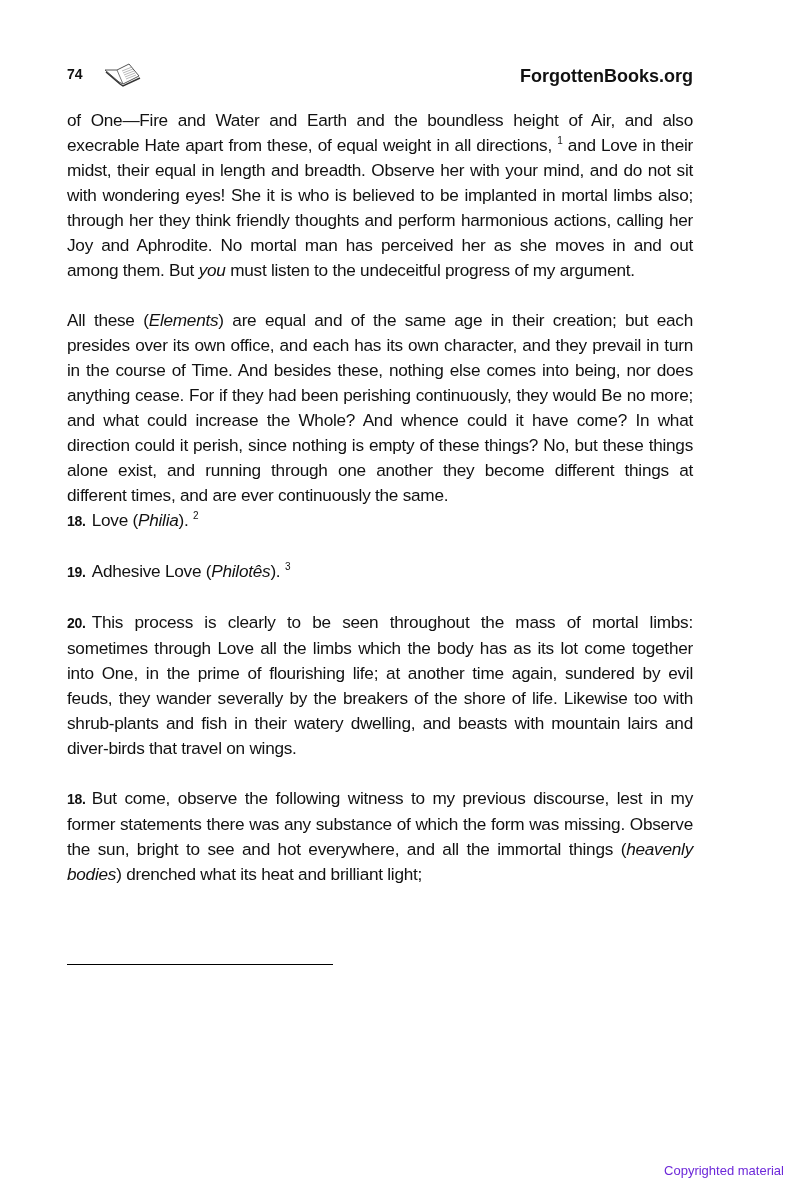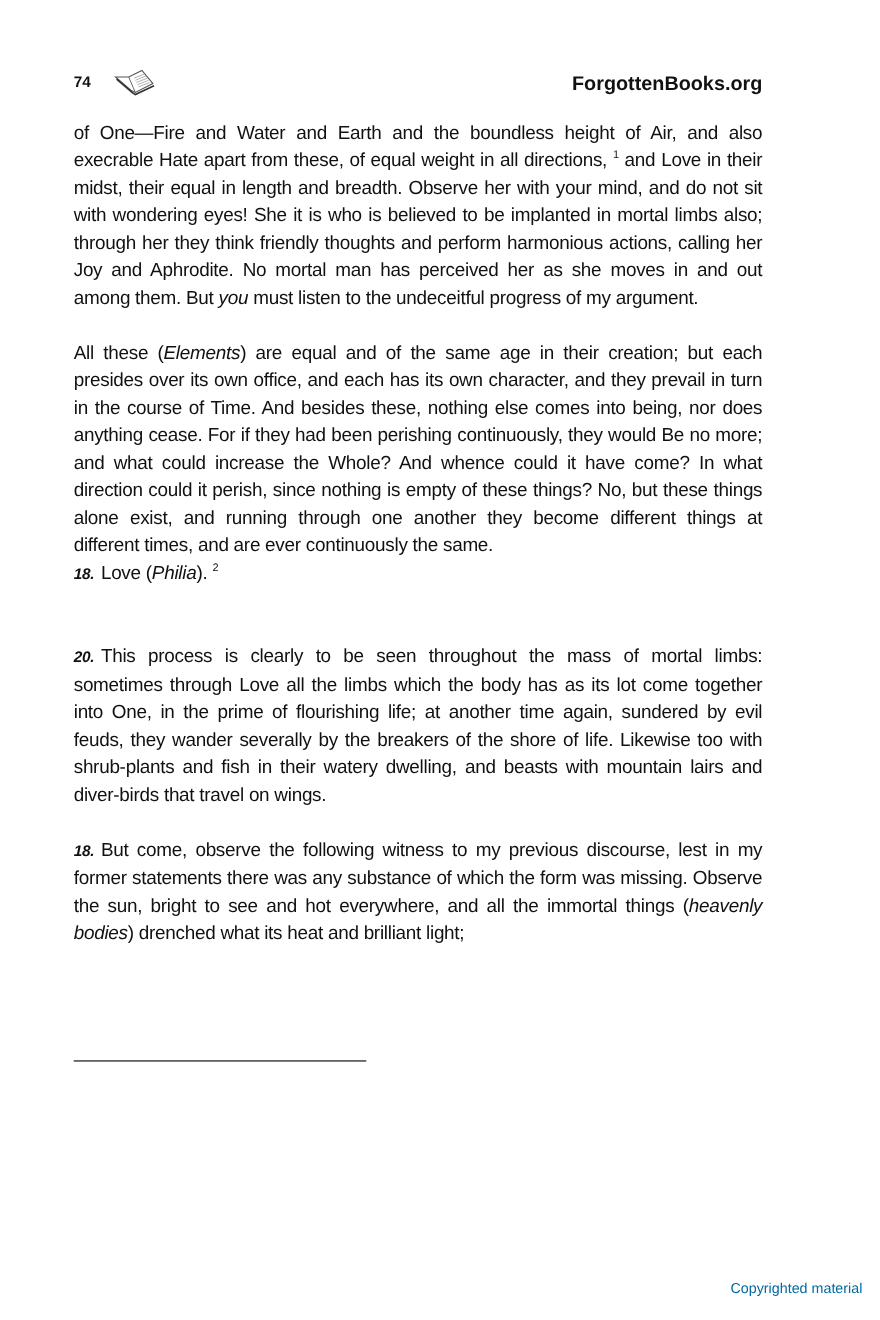--- a/index.html
+++ b/index.html
@@ -7,28 +7,28 @@
          font-family: "Liberation Sans", "DejaVu Sans", sans-serif; color: #111; }
   .header { position: absolute; top: 66px; left: 67px; width: 626px; height: 24px; text-align: right; }
   .page-num { position: absolute; left: 0; top: 0; font-weight: bold; font-size: 14px; }
   .book-icon { position: absolute; left: 36px; top: -4px; width: 40px; height: 26px; }
   .site { position: absolute; right: 0; top: 0; font-weight: bold; font-size: 18px; }
   .body-text { position: absolute; left: 67px; top: 108px; width: 626px;
                font-size: 17.2px; line-height: 25px; text-align: justify;
                letter-spacing: -0.25px; }
   .body-text p { margin: 0; }
   .gap { height: 25px; }
-  .num { font-weight: bold; font-size: 14px; margin-right: 6px; font-style: italic; }
+  .num { font-weight: bold; font-size: 14px; margin-right: 6px; }
   sup { font-size: 10px; vertical-align: 7px; line-height: 0; }
   .rule { position: absolute; left: 67px; top: 964px; width: 266px; height: 1px; background: #000; }
   .footnotes { position: absolute; left: 67px; top: 976px; width: 626px;
                font-size: 15.2px; line-height: 23px; text-align: justify; letter-spacing: -0.2px; }
   .footnotes p { margin: 0; }
   .footnotes sup { font-size: 9px; vertical-align: 6px; }
-  .copyright { position: absolute; right: 16px; top: 1163px; font-size: 13px; color: #0369a1; }
+  .copyright { position: absolute; right: 16px; top: 1163px; font-size: 13px; color: #6d28d9; }
 </style>
 </head>
 <body>
 
 <div class="header">
   <span class="page-num">74</span>
   <svg class="book-icon" viewBox="0 0 40 26">
     <path d="M2 8 L16 20 L20 22 L36 14 L26 2 L14 8 Z" fill="#fff" stroke="#555" stroke-width="1"></path>
     <path d="M14 8 L20 22" stroke="#555" stroke-width="0.8" fill="none"></path>
     <path d="M3 10 L17 22 L20 24 L37 16" stroke="#333" stroke-width="1.5" fill="none"></path>
@@ -42,20 +42,21 @@
   </svg>
   <span class="site">ForgottenBooks.org</span>
 </div>
 
 <div class="body-text">
   <p><span>of One—Fire and Water and Earth and the boundless height of Air, and also execrable Hate apart from these, of equal weight in all directions, </span><sup>1</sup><span> and Love in their midst, their equal in length and breadth. Observe her with your mind, and do not sit with wondering eyes! She it is who is believed to be implanted in mortal limbs also; through her they think friendly thoughts and perform harmonious actions, calling her Joy and Aphrodite. No mortal man has perceived her as she moves in and out among them. But </span><i>you</i><span> must listen to the undeceitful progress of my argument.</span></p>
   <div class="gap"></div>
   <p><span>All these (</span><i>Elements</i><span>) are equal and of the same age in their creation; but each presides over its own office, and each has its own character, and they prevail in turn in the course of Time. And besides these, nothing else comes into being, nor does anything cease. For if they had been perishing continuously, they would Be no more; and what could increase the Whole? And whence could it have come? In what direction could it perish, since nothing is empty of these things? No, but these things alone exist, and running through one another they become different things at different times, and are ever continuously the same.</span></p>
   <p><span class="num">18.</span><span><span>Love (</span><i>Philia</i><span>). </span><sup>2</sup></span></p>
   <div class="gap"></div>
+  <p><span class="num">19.</span><span><span>Adhesive Love (</span><i>Philotês</i><span>). </span><sup>3</sup></span></p>
   <div class="gap"></div>
   <p><span class="num">20.</span><span><span>This process is clearly to be seen throughout the mass of mortal limbs: sometimes through Love all the limbs which the body has as its lot come together into One, in the prime of flourishing life; at another time again, sundered by evil feuds, they wander severally by the breakers of the shore of life. Likewise too with shrub-plants and fish in their watery dwelling, and beasts with mountain lairs and diver-birds that travel on wings.</span></span></p>
   <div class="gap"></div>
   <p><span class="num">18.</span><span><span>But come, observe the following witness to my previous discourse, lest in my former statements there was any substance of which the form was missing. Observe the sun, bright to see and hot everywhere, and all the immortal things (</span><i>heavenly bodies</i><span>) drenched what its heat and brilliant light;</span></span></p>
 </div>
 
 <div class="rule"></div>
 
 <div class="footnotes">
 </div>

